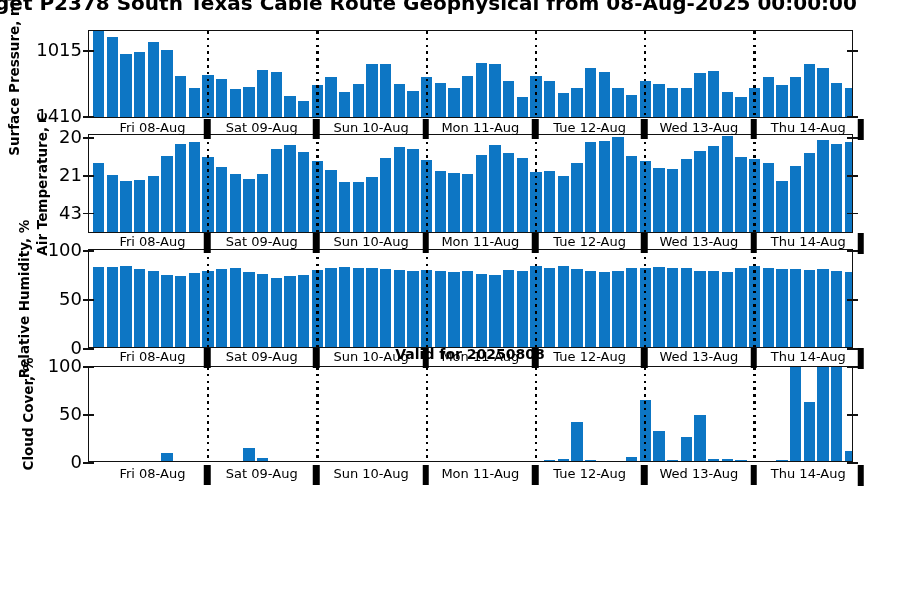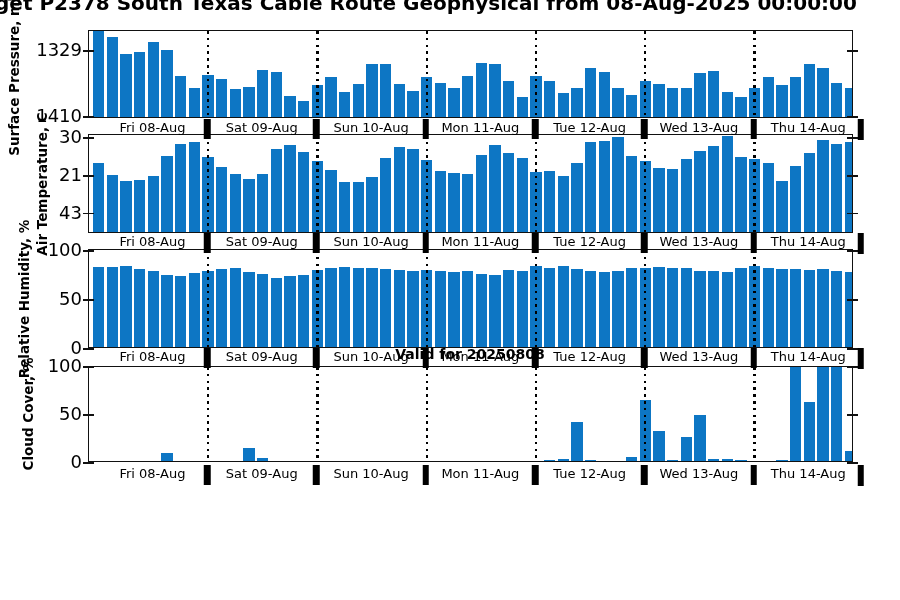--- a/index.html
+++ b/index.html
@@ -252,27 +252,27 @@
 
   <div class="ylab" id="ylab0" style="left: 14px; top: 74px;">Surface Pressure, mb</div>
   <div class="ylab" id="ylab1" style="left: 42px; top: 183.5px;">Air Temperature, C</div>
   <div class="ylab" id="ylab2" style="left: 24px; top: 298.5px;">Relative Humidity, %</div>
   <div class="ylab" id="ylab3" style="left: 28px; top: 414px;">Cloud Cover, %</div>
 
   <div id="valid" style="left: 470px; top: 346px;">Valid for 20250808</div>
   <div id="decor">
       <div class="tick" style="left: 83px; top: 50.054px; width: 11px;"></div>
       <div class="tick" style="left: 847px; top: 50.054px; width: 11px;"></div>
-      <div class="ticklab" style="left: 22px; top: 50.054px;">1329</div>
+      <div class="ticklab" style="left: 22px; top: 50.054px;">1015</div>
       <div class="tick" style="left: 83px; top: 116.021px; width: 11px;"></div>
       <div class="tick" style="left: 847px; top: 116.021px; width: 11px;"></div>
       <div class="ticklab" style="left: 22px; top: 116.021px;">1410</div>
       <div class="tick" style="left: 83px; top: 137.034px; width: 11px;"></div>
       <div class="tick" style="left: 847px; top: 137.034px; width: 11px;"></div>
-      <div class="ticklab" style="left: 22px; top: 137.034px;">30</div>
+      <div class="ticklab" style="left: 22px; top: 137.034px;">20</div>
       <div class="tick" style="left: 83px; top: 174.966px; width: 11px;"></div>
       <div class="tick" style="left: 847px; top: 174.966px; width: 11px;"></div>
       <div class="ticklab" style="left: 22px; top: 174.966px;">21</div>
       <div class="tick" style="left: 83px; top: 212.897px; width: 11px;"></div>
       <div class="tick" style="left: 847px; top: 212.897px; width: 11px;"></div>
       <div class="ticklab" style="left: 22px; top: 212.897px;">43</div>
       <div class="tick" style="left: 83px; top: 249.98px; width: 11px;"></div>
       <div class="tick" style="left: 847px; top: 249.98px; width: 11px;"></div>
       <div class="ticklab" style="left: 22px; top: 249.98px;">100</div>
       <div class="tick" style="left: 83px; top: 298.99px; width: 11px;"></div>

